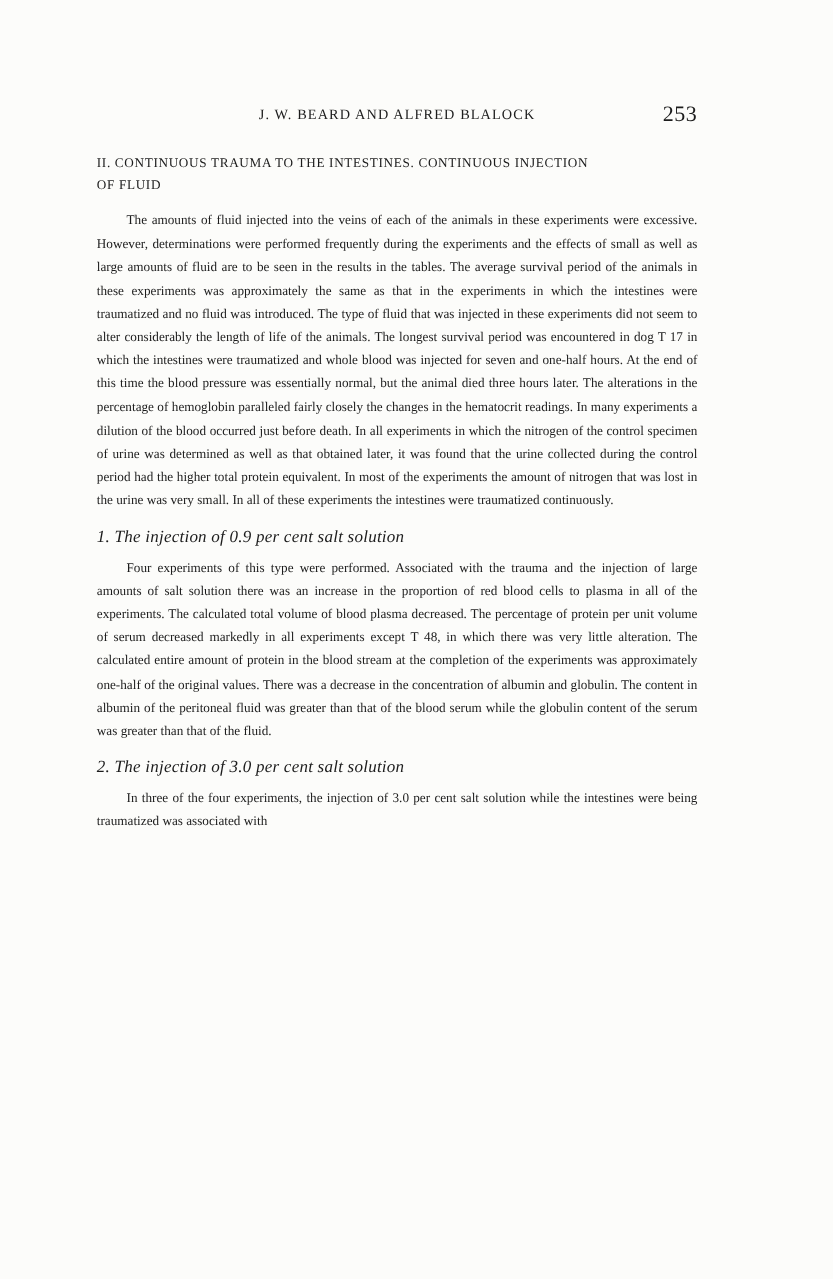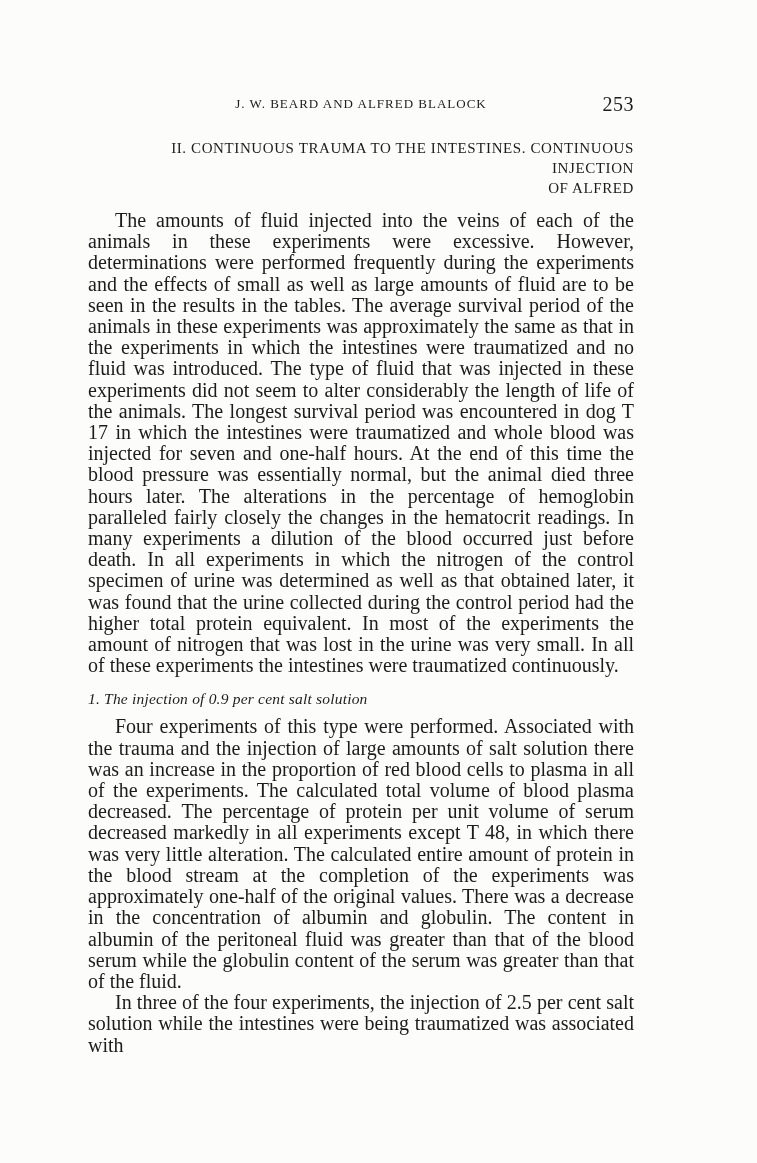--- a/index.html
+++ b/index.html
@@ -32,31 +32,31 @@
   .page-number {
     position: absolute;
     right: 0;
     top: -3px;
     font-size: 20px;
     letter-spacing: 0.5px;
   }
   .section-heading {
     margin: 24px 0 12px 0;
     font-weight: normal;
-    font-size: 15px;
+    font-size: 12px;
     letter-spacing: 0.6px;
-    text-align: right;
+    text-align: left;
     line-height: 20px;
   }
   .section-heading .heading-line {
     display: block;
   }
   .body-para {
     margin: 0;
-    font-size: 20px;
+    font-size: 12px;
     line-height: 21.2px;
     text-align: justify;
     text-indent: 27px;
   }
   .first-after-heading {
     margin-top: 12px;
   }
   .sub-heading {
     margin: 13px 0 7px 0;
     font-weight: normal;
@@ -72,26 +72,27 @@
 
 <div class="page">
 
   <div class="running-head">
     <span class="head-title">J. W. BEARD AND ALFRED BLALOCK</span>
     <span class="page-number">253</span>
   </div>
 
   <h2 class="section-heading">
     <span class="heading-line">II.  CONTINUOUS TRAUMA TO THE INTESTINES.  CONTINUOUS INJECTION</span>
-    <span class="heading-line">OF ALFRED</span>
+    <span class="heading-line">OF FLUID</span>
   </h2>
 
   <p class="body-para first-after-heading">The amounts of fluid injected into the veins of each of the animals in these experiments were excessive.  However, determinations were performed frequently during the experiments and the effects of small as well as large amounts of fluid are to be seen in the results in the tables. The average survival period of the animals in these experiments was approximately the same as that in the experiments in which the intestines were traumatized and no fluid was introduced.  The type of fluid that was injected in these experiments did not seem to alter considerably the length of life of the animals.  The longest survival period was encountered in dog T 17 in which the intestines were traumatized and whole blood was injected for seven and one-half hours.  At the end of this time the blood pressure was essentially normal, but the animal died three hours later.  The alterations in the percentage of hemoglobin paralleled fairly closely the changes in the hematocrit readings.  In many experiments a dilution of the blood occurred just before death.  In all experiments in which the nitrogen of the control specimen of urine was determined as well as that obtained later, it was found that the urine collected during the control period had the higher total protein equivalent.  In most of the experiments the amount of nitrogen that was lost in the urine was very small.  In all of these experiments the intestines were traumatized continuously.</p>
 
 
   <h3 class="sub-heading">1.  The injection of 0.9 per cent salt solution</h3>
 
   <p class="body-para">Four experiments of this type were performed.  Associated with the trauma and the injection of large amounts of salt solution there was an increase in the proportion of red blood cells to plasma in all of the experiments.  The calculated total volume of blood plasma decreased. The percentage of protein per unit volume of serum decreased markedly in all experiments except T 48, in which there was very little alteration. The calculated entire amount of protein in the blood stream at the completion of the experiments was approximately one-half of the original values.  There was a decrease in the concentration of albumin and globulin.  The content in albumin of the peritoneal fluid was greater than that of the blood serum while the globulin content of the serum was greater than that of the fluid.</p>
 
+  <h3 class="sub-heading">2.  The injection of 3.0 per cent salt solution</h3>
 
-  <p class="body-para">In three of the four experiments, the injection of 2.5 per cent salt solution while the intestines were being traumatized was associated with</p>
+  <p class="body-para">In three of the four experiments, the injection of 3.0 per cent salt solution while the intestines were being traumatized was associated with</p>
 
 </div>
 
 </body></html>

